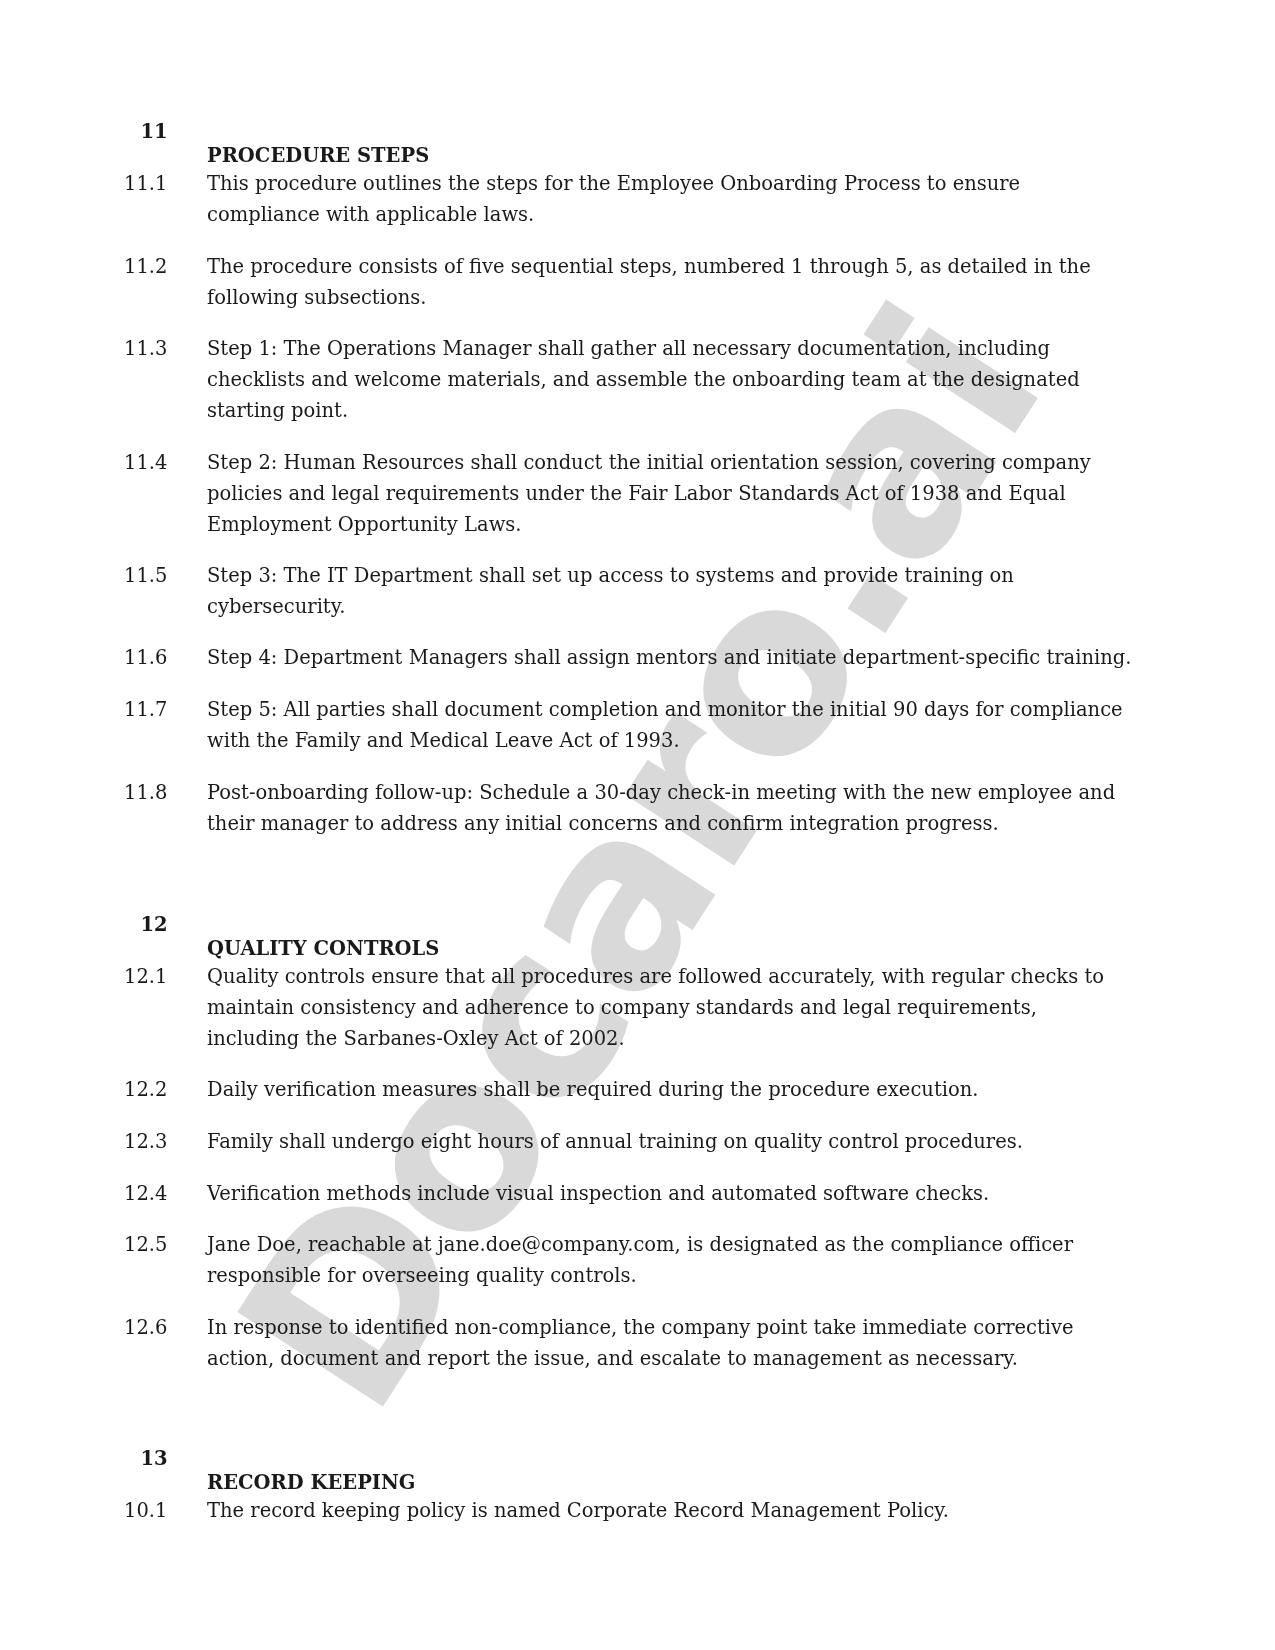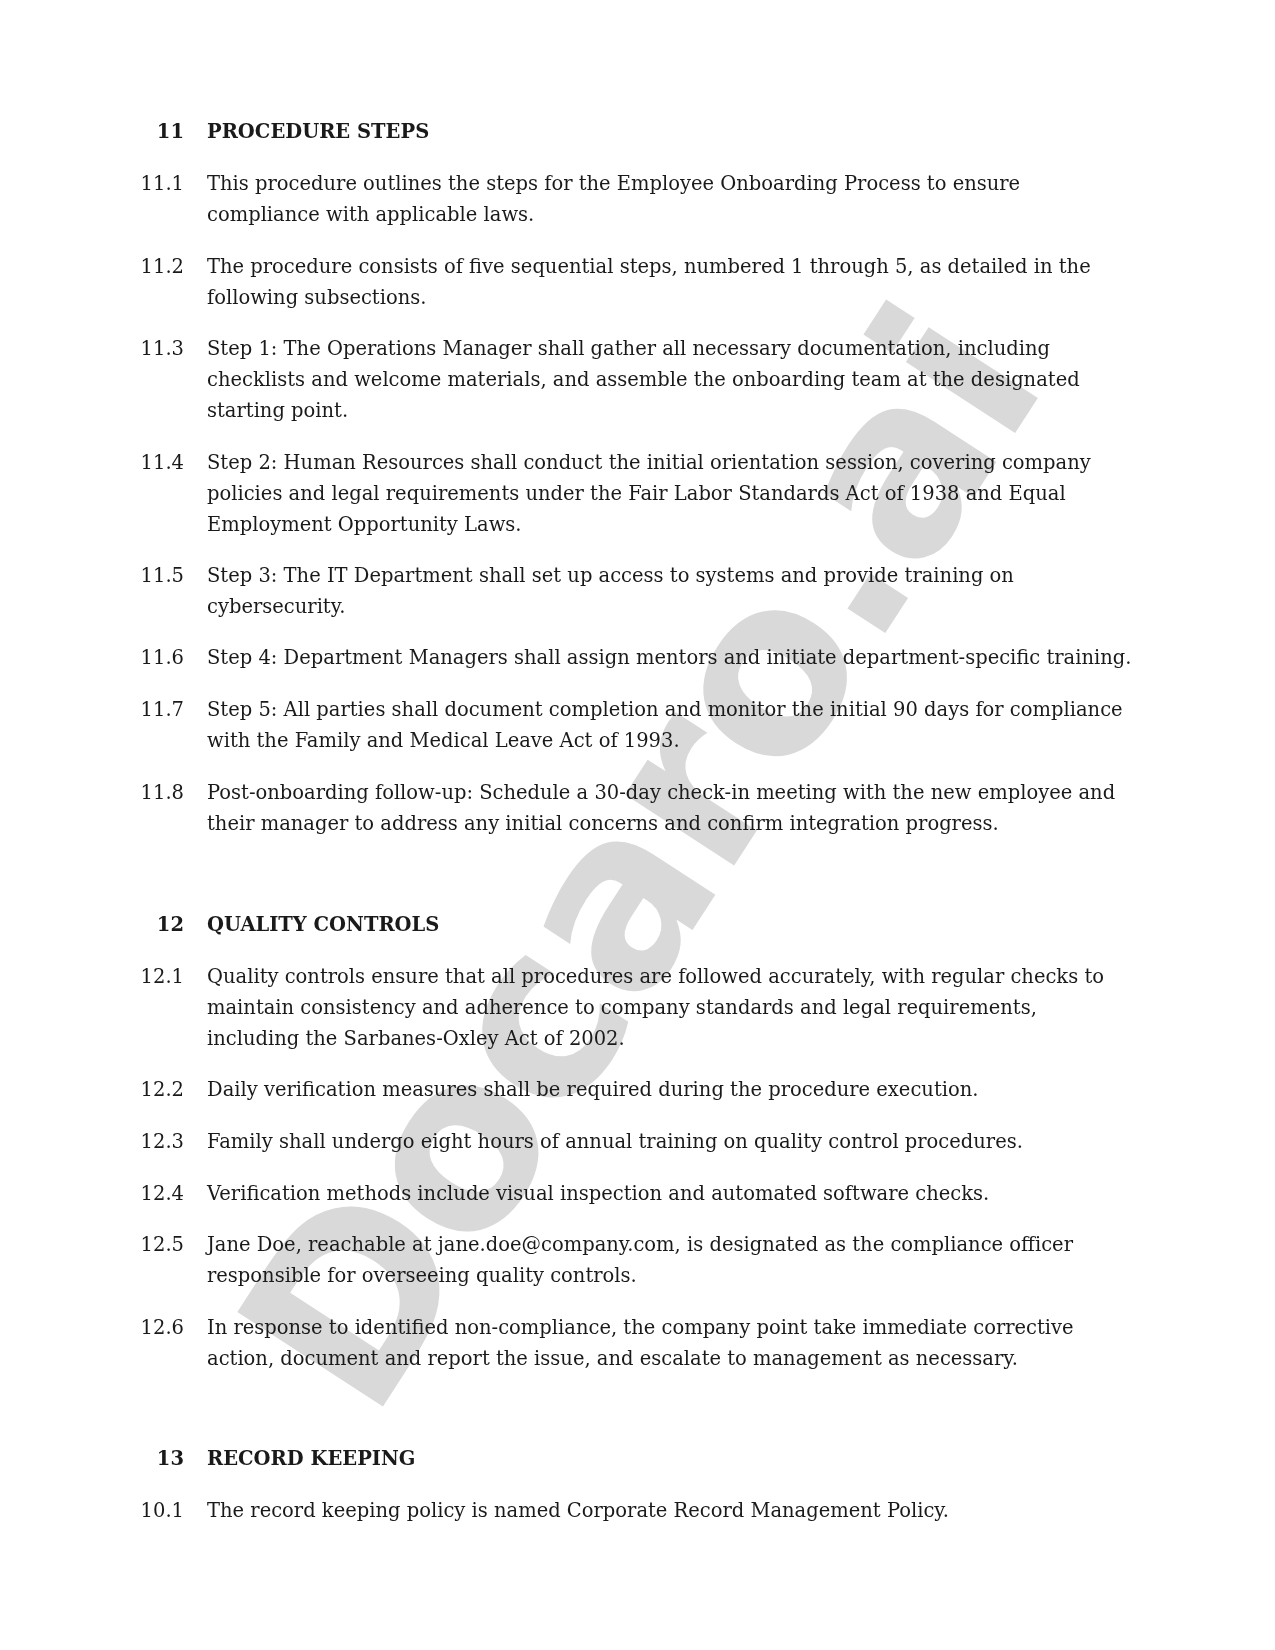--- a/index.html
+++ b/index.html
@@ -20,24 +20,24 @@
     letter-spacing: -4px;
     color: #d9d9d9;
     white-space: nowrap;
     z-index: 1;
     line-height: 1;
   }
   .heading {
     position: absolute; left: 0; height: 30px;
     font-weight: bold; font-size: 19.5px; line-height: 30px;
   }
-  .heading .num { position: absolute; right: calc(1275px - 184px); width: 60px; text-align: right; left: 124px; }
-  .heading .title { position: absolute; left: 207px; white-space: nowrap; }
+  .heading .num { position: absolute; right: calc(1275px - 184px); width: 60px; text-align: center; left: 124px; }
+  .heading .title { position: absolute; left: 207px; white-space: nowrap; margin-top: 24px; }
   .item { position: absolute; left: 0; width: 1275px; font-size: 19.5px; line-height: 31px; }
-  .item .num { position: absolute; left: 124px; width: 60px; text-align: right; }
+  .item .num { position: absolute; left: 124px; width: 60px; text-align: left; }
   .item .text { position: absolute; left: 207px; width: 925px; }
   .item .text b { font-weight: normal; }
 </style>
 </head>
 <body>
 
 <div class="watermark">Docaro.ai</div>
 
 <div class="page">
 

